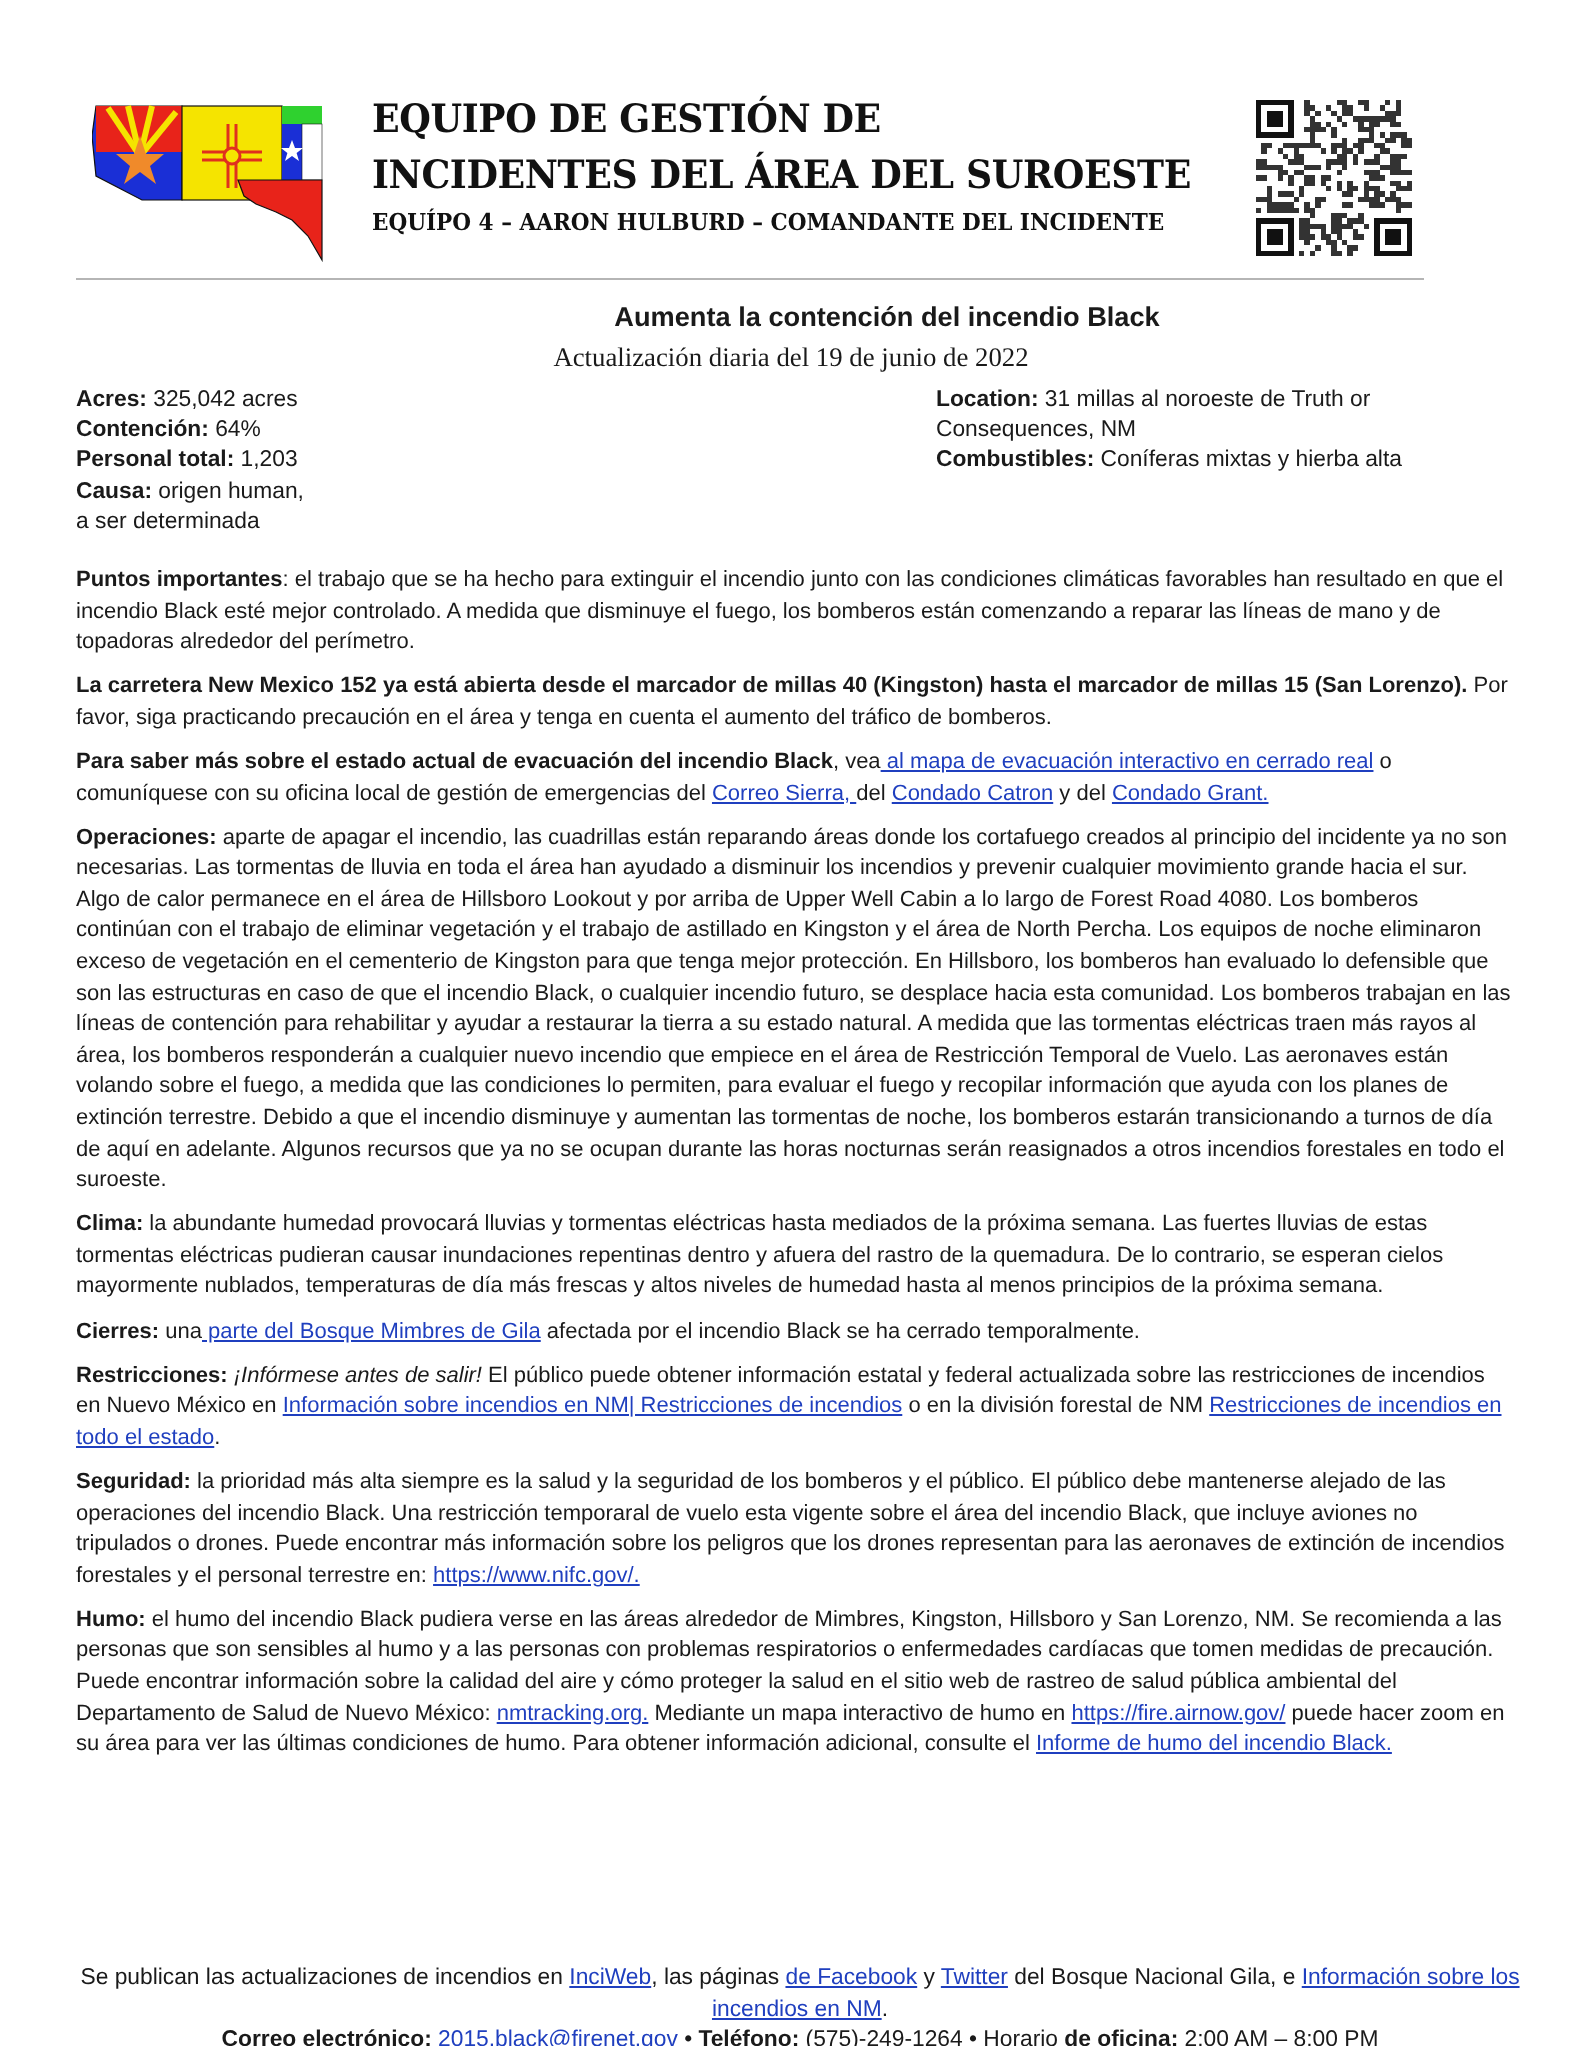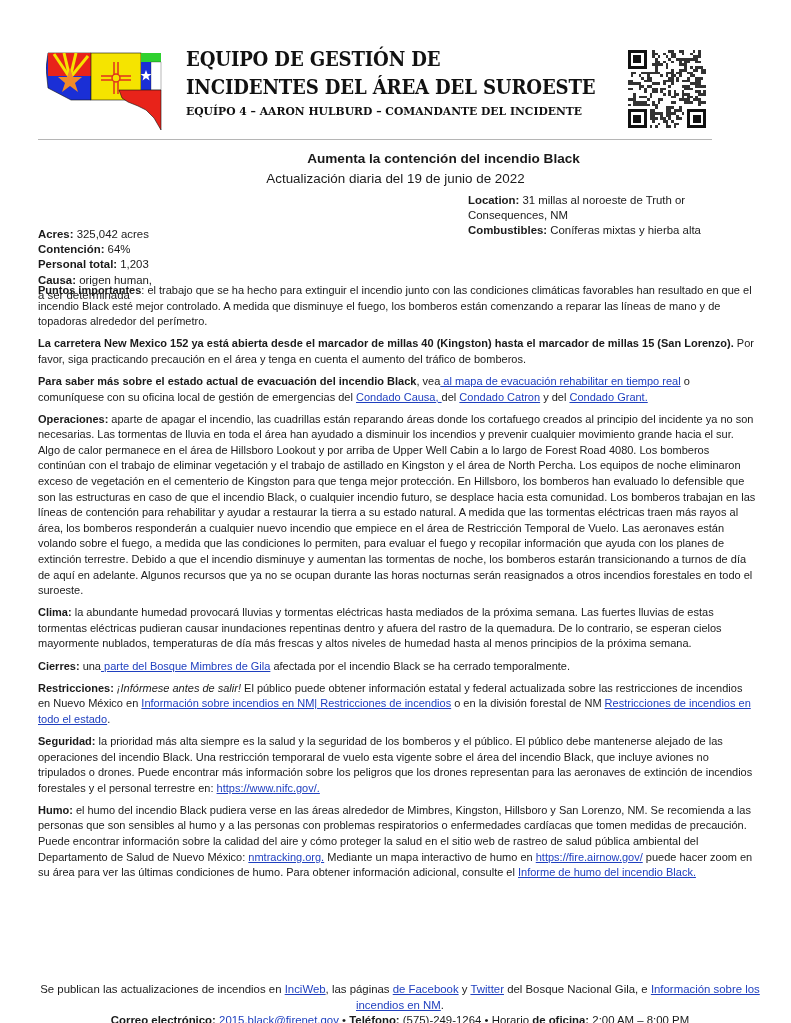--- a/index.html
+++ b/index.html
@@ -7,23 +7,23 @@
          font-family:"Liberation Sans", sans-serif; color:#1a1a1a; }
   .page { position:absolute; left:0; top:0; width:693px; height:1023px; }
   .logo { position:absolute; left:46px; top:48px; width:120px; height:100px; }
   .header-text { position:absolute; left:186px; top:46px; width:430px; }
   .org-title { font-family:"DejaVu Serif", serif; font-weight:bold; font-size:19.5px; line-height:28px; color:#111; letter-spacing:-0.2px; transform:scaleX(0.93); transform-origin:left; white-space:nowrap; }
   .team-line { font-family:"DejaVu Serif", serif; font-weight:bold; font-size:11.6px; color:#111; margin-top:2px; transform:scaleX(0.93); transform-origin:left; white-space:nowrap; }
   .qr { position:absolute; left:628px; top:49px; width:78px; height:80px; }
   .rule { position:absolute; left:38px; top:139px; width:674px; height:0; border-top:1.5px solid #b5b5b5; }
   .headline { position:absolute; left:0; width:791px; text-align:center; }
   .headline.h1 { top:151px; font-weight:bold; font-size:13.6px;margin-left:48px; }
-  .headline.h2 { top:171px; font-size:13.4px; }
+  .headline.h2 { top:171px; font-size:13.4px;font-family:Liberation Serif, serif; }
   .facts-left, .facts-right { position:absolute; top:193px; font-size:11.4px; line-height:15.2px; }
-  .facts-left { left:38px; width:200px;margin-top:34px; }
+  .facts-left { left:38px; width:200px; }
   .facts-right { left:468px; width:300px; }
   .facts-left b, .facts-right b { font-weight:bold; }
   .body { position:absolute; left:38px; top:283px; width:718px; font-size:11px; line-height:15.6px; }
   .body p { margin:0 0 6.5px 0; }
   a, .link { color:#1f3fbf; text-decoration:underline; cursor:pointer; }
   .footer { position:absolute; left:30px; top:953px; width:740px; text-align:center; font-size:11.4px; line-height:15.6px;margin-top:29px; }
   .footer p { margin:0; }
 </style>
 </head>
 <body>
@@ -369,21 +369,21 @@
     <div style="width:118px"><b>Causa:</b><span> origen human, a ser determinada</span></div>
   </div>
   <div class="facts-right">
     <div style="width:240px"><b>Location:</b><span> 31 millas al noroeste de Truth or Consequences, NM</span></div>
     <div><b>Combustibles:</b><span> Coníferas mixtas y hierba alta</span></div>
   </div>
 
   <div class="body">
     <p><b>Puntos importantes</b><span>: el trabajo que se ha hecho para extinguir el incendio junto con las condiciones climáticas favorables han resultado en que el incendio Black esté mejor controlado. A medida que disminuye el fuego, los bomberos están comenzando a reparar las líneas de mano y de topadoras alrededor del perímetro.</span></p>
     <p><b>La carretera New Mexico 152 ya está abierta desde el marcador de millas 40 (Kingston) hasta el marcador de millas 15 (San Lorenzo).</b><span> Por favor, siga practicando precaución en el área y tenga en cuenta el aumento del tráfico de bomberos.</span></p>
-    <p><b>Para saber más sobre el estado actual de evacuación del incendio Black</b><span>, vea</span><a> al mapa de evacuación rehabilitar en tiempo real</a><span> o comuníquese con su oficina local de gestión de emergencias del </span><a>Condado Causa, </a><span> del </span><a>Condado Catron</a><span> y del </span><a>Condado Grant.</a></p>
+    <p><b>Para saber más sobre el estado actual de evacuación del incendio Black</b><span>, vea</span><a> al mapa de evacuación interactivo en cerrado real</a><span> o comuníquese con su oficina local de gestión de emergencias del </span><a>Correo Sierra, </a><span> del </span><a>Condado Catron</a><span> y del </span><a>Condado Grant.</a></p>
     <p><b>Operaciones:</b><span> aparte de apagar el incendio, las cuadrillas están reparando áreas donde los cortafuego creados al principio del incidente ya no son necesarias. Las tormentas de lluvia en toda el área han ayudado a disminuir los incendios y prevenir cualquier movimiento grande hacia el sur. Algo de calor permanece en el área de Hillsboro Lookout y por arriba de Upper Well Cabin a lo largo de Forest Road 4080. Los bomberos continúan con el trabajo de eliminar vegetación y el trabajo de astillado en Kingston y el área de North Percha. Los equipos de noche eliminaron  exceso de vegetación en el cementerio de Kingston para que tenga mejor protección. En Hillsboro, los bomberos han evaluado lo defensible que son las estructuras en caso de que el incendio Black, o cualquier incendio futuro, se desplace hacia esta comunidad. Los bomberos trabajan en las líneas de contención para rehabilitar y ayudar a restaurar la tierra a su estado natural. A medida que las tormentas eléctricas traen más rayos al área, los bomberos responderán a cualquier nuevo incendio que empiece en el área de Restricción Temporal de Vuelo. Las aeronaves están volando sobre el fuego, a medida que las condiciones lo permiten, para evaluar el fuego y recopilar información que ayuda con los planes de extinción terrestre. Debido a que el incendio disminuye y aumentan las tormentas de noche, los bomberos estarán transicionando a turnos de día de aquí en adelante. Algunos recursos que ya no se ocupan durante las horas nocturnas serán reasignados a otros incendios forestales en todo el suroeste.</span></p>
     <p><b>Clima:</b><span> la abundante humedad provocará lluvias y tormentas eléctricas hasta mediados de la próxima semana. Las fuertes lluvias de estas tormentas eléctricas pudieran causar inundaciones repentinas dentro y afuera del rastro de la quemadura. De lo contrario, se esperan cielos mayormente nublados, temperaturas de día más frescas y altos niveles de humedad hasta al menos principios de la próxima semana.</span></p>
     <p><b>Cierres:</b><span> una</span><a> parte del Bosque Mimbres de Gila</a><span> afectada por el incendio Black se ha cerrado temporalmente.</span></p>
     <p><b>Restricciones:</b><i> ¡Infórmese antes de salir!</i><span> El público puede obtener información estatal y federal actualizada sobre las restricciones de incendios en Nuevo México en </span><a> Información sobre incendios en NM| Restricciones de incendios</a><span> o en la división forestal de NM </span><a>Restricciones de incendios en todo el estado</a><span>.</span></p>
     <p><b>Seguridad:</b><span> la prioridad más alta siempre es la salud y la seguridad de los bomberos y el público. El público debe mantenerse alejado de las operaciones del incendio Black. Una restricción temporaral de vuelo esta vigente sobre el área del incendio Black, que incluye aviones no tripulados o drones. Puede encontrar más información sobre los peligros que  los drones representan para las aeronaves de extinción de incendios forestales y el personal terrestre en: </span><a>https://www.nifc.gov/.</a></p>
     <p><b>Humo:</b><span> el humo del incendio Black pudiera verse en las áreas alrededor de Mimbres, Kingston, Hillsboro y San Lorenzo, NM.  Se recomienda a las personas que son sensibles al humo y a las personas con problemas respiratorios o enfermedades cardíacas que tomen medidas de precaución. Puede encontrar información sobre la calidad del aire y cómo proteger la salud en el sitio web de rastreo de salud pública ambiental del Departamento de Salud de Nuevo México: </span><a>nmtracking.org.</a><span>  Mediante un mapa interactivo de humo en </span><a>https://fire.airnow.gov/</a><span> puede hacer zoom en su área para ver las últimas condiciones de humo.  Para obtener información adicional, consulte el </span><a>Informe de humo del incendio Black.</a></p>
   </div>
 
   <div class="footer">
     <p><span>Se publican las actualizaciones de incendios en </span><a>InciWeb</a><span>, las páginas </span><a>de Facebook</a><span> y </span><a>Twitter</a><span> del Bosque Nacional Gila, e </span><a>Información sobre los incendios en NM</a><span>.</span></p>

